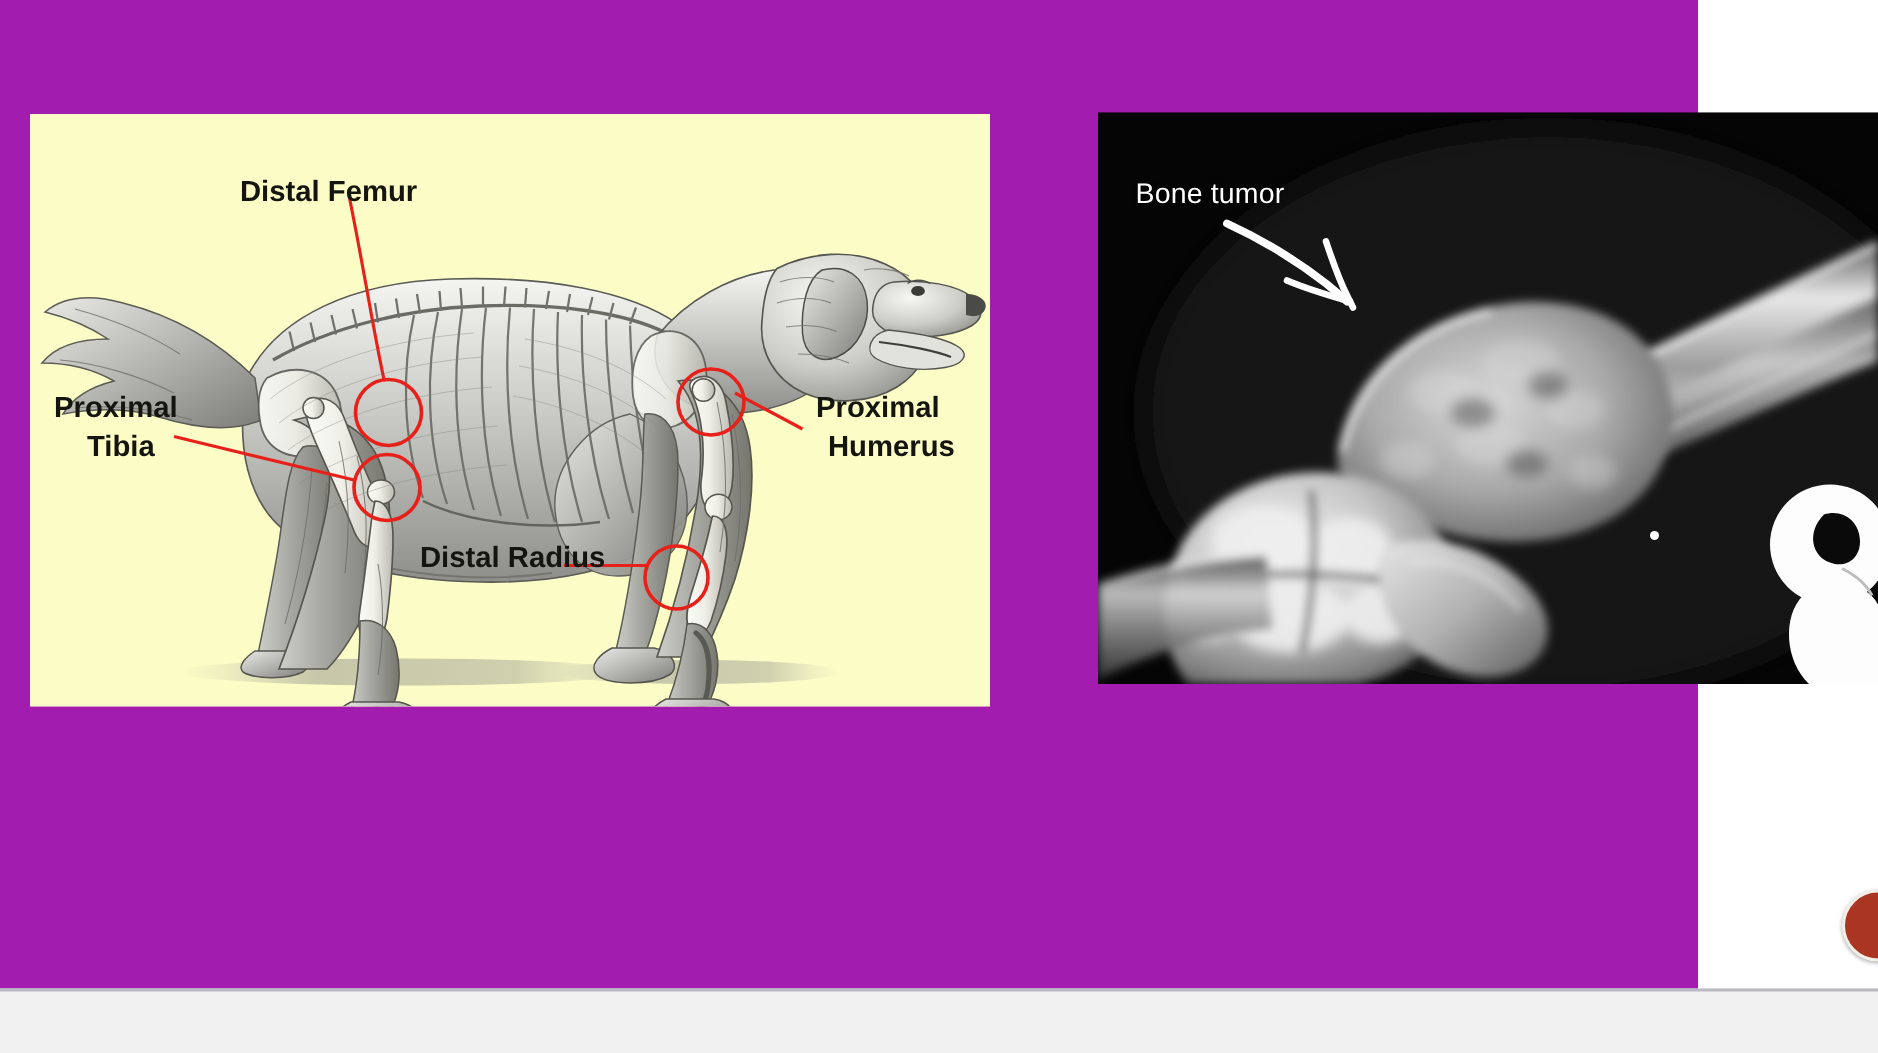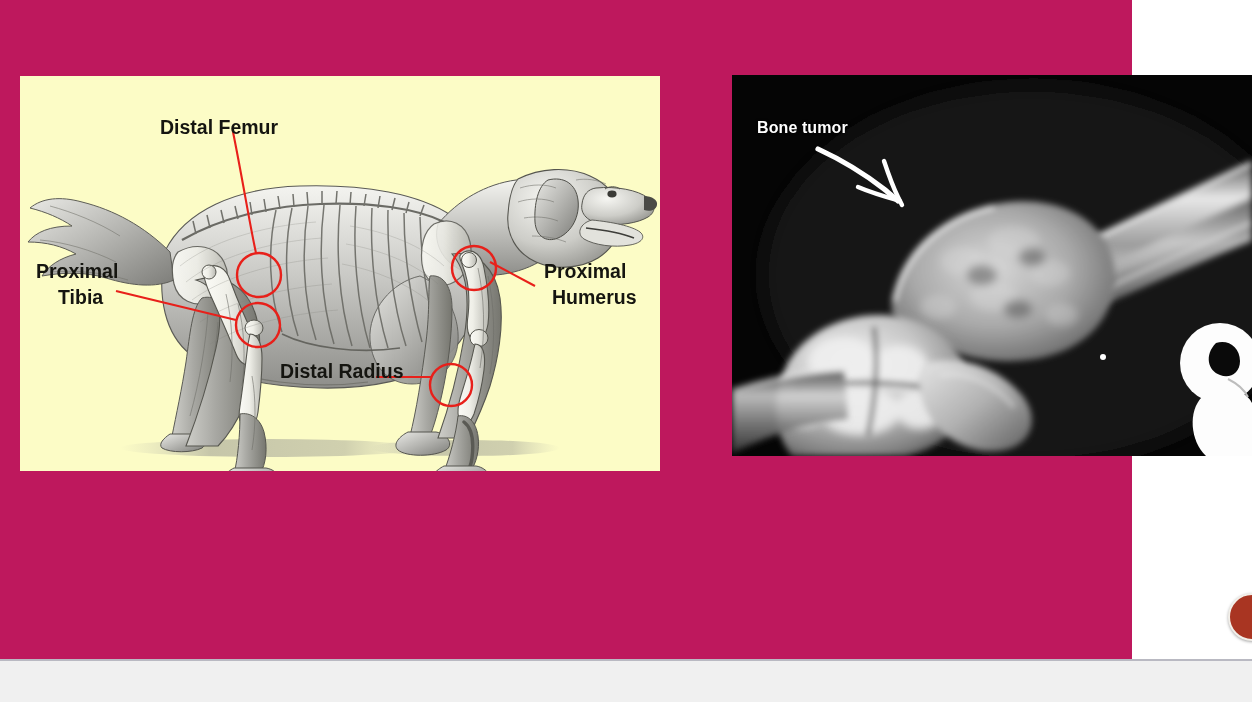--- a/index.html
+++ b/index.html
@@ -3,39 +3,39 @@
 <meta charset="utf-8">
 <title>Bone Tumor Anatomy Slide</title>
 <style>
   * { margin:0; padding:0; box-sizing:border-box; }
   html, body {
     width:1252px; height:702px;
     background:#ffffff;
     font-family:"Liberation Sans", sans-serif;
     overflow:hidden;
   }
-  #stage { position:relative; width:1132px; height:702px; background:#be185d; }
+  #stage { position:relative; width:1132px; height:702px; background:#a21caf; }
 
   
   #anatomy-figure {
     position:absolute; left:20px; top:76px; width:640px; height:395px;
     background:#fcfcc6; overflow:hidden;
   }
   #anatomy-figure svg { display:block; width:640px; height:395px; }
 
   
   #radiograph-figure {
     position:absolute; left:732px; top:75px; width:520px; height:381px;
     background:#050505; overflow:hidden;
   }
   #radiograph-figure svg { display:block; width:520px; height:381px; }
 
   .xray-label {
     position:absolute; left:25px; top:44px;
-    color:#ffffff; font-size:16px; font-weight:bold;
+    color:#ffffff; font-size:19px; font-weight:normal;
     letter-spacing:.1px; white-space:nowrap;
     text-shadow:0 0 3px rgba(0,0,0,.9);
   }
 
   
   #record-button {
     position:absolute; left:1228px; top:593px; width:48px; height:48px;
     border-radius:50%;
     background:#a93522;
     border:2px solid #f2efe9;

